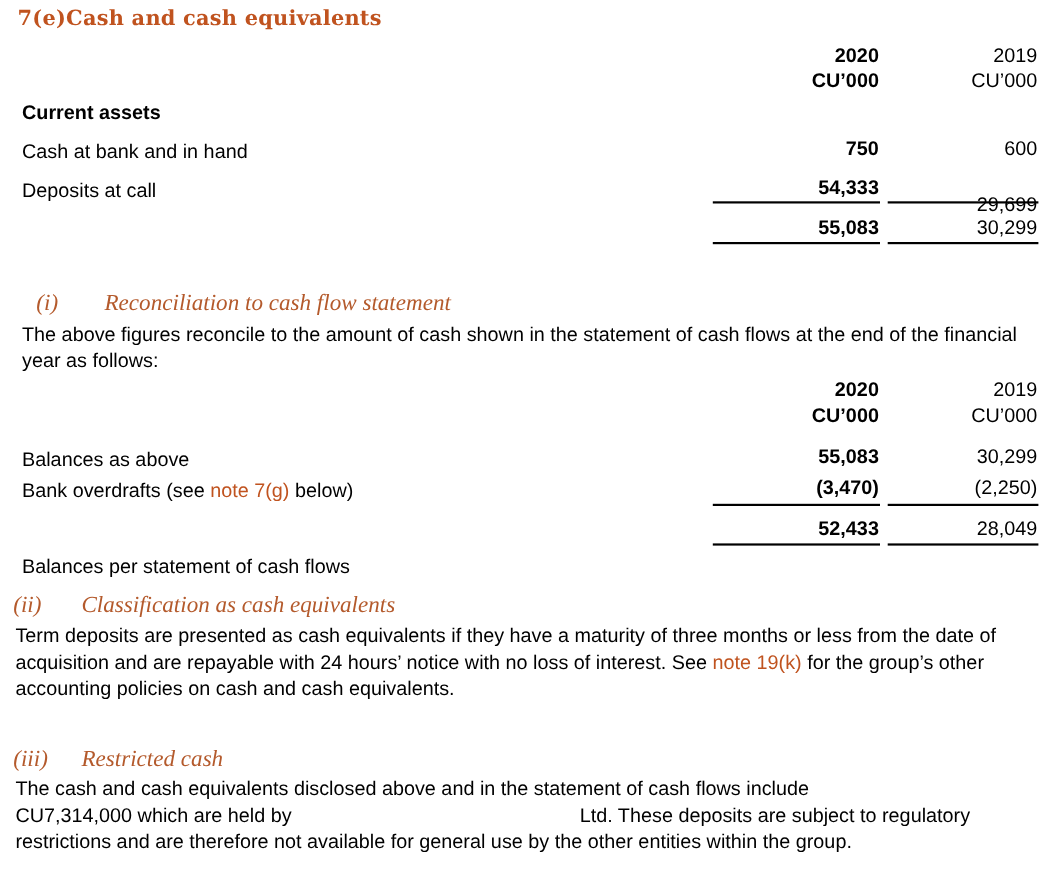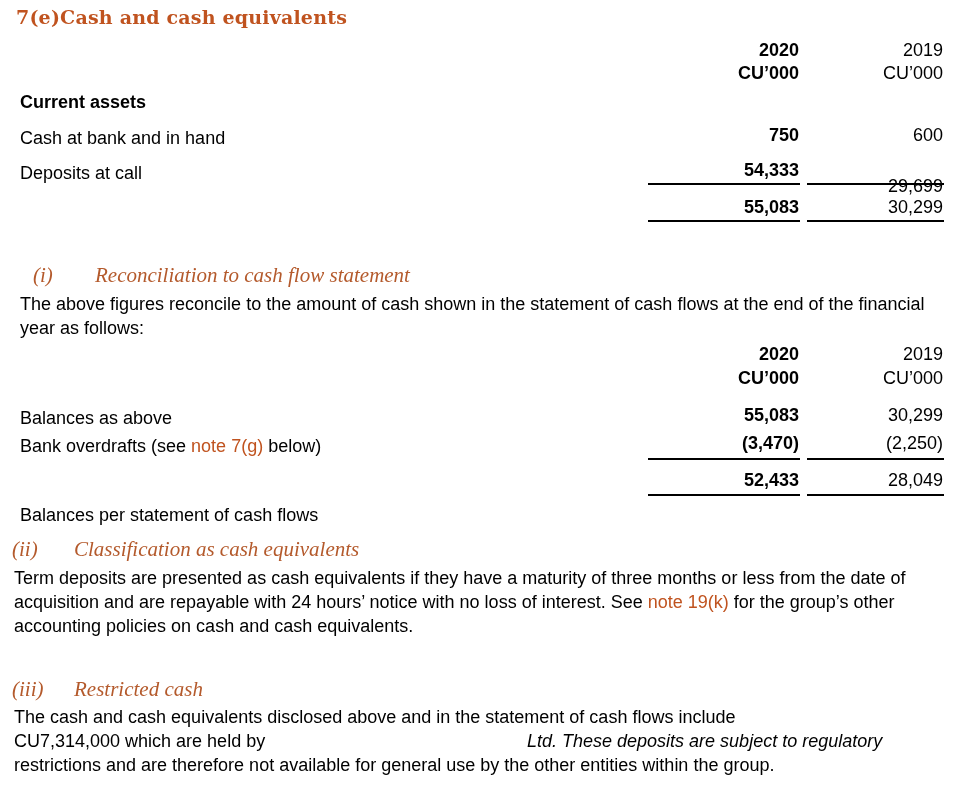--- a/index.html
+++ b/index.html
@@ -86,14 +86,14 @@
 </div>
 <div class="abs para" style="left:14px; top:566px; width:935px;">
   <span>Term deposits are presented as cash equivalents if they have a maturity of three months or less from the date of acquisition and are repayable with 24 hours’ notice with no loss of interest. See </span><span class="link">note 19(k)</span><span> for the group’s other accounting policies on cash and cash equivalents.</span>
 </div>
 
 <div class="abs sub" style="left:12px; top:677px;">
   <span class="num">(iii)</span><span>Restricted cash</span>
 </div>
 <div class="abs" style="left:14px; top:707px;">The cash and cash equivalents disclosed above and in the statement of cash flows include</div>
 <div class="abs" style="left:14px; top:731px;">CU7,314,000 which are held by</div>
-<div class="abs" style="left:527px; top:731px;font-style:italic;">Ltd. These deposits are subject to regulatory</div>
+<div class="abs" style="left:527px; top:731px;">Ltd. These deposits are subject to regulatory</div>
 <div class="abs" style="left:14px; top:755px;">restrictions and are therefore not available for general use by the other entities within the group.</div>
 
 </body></html>

